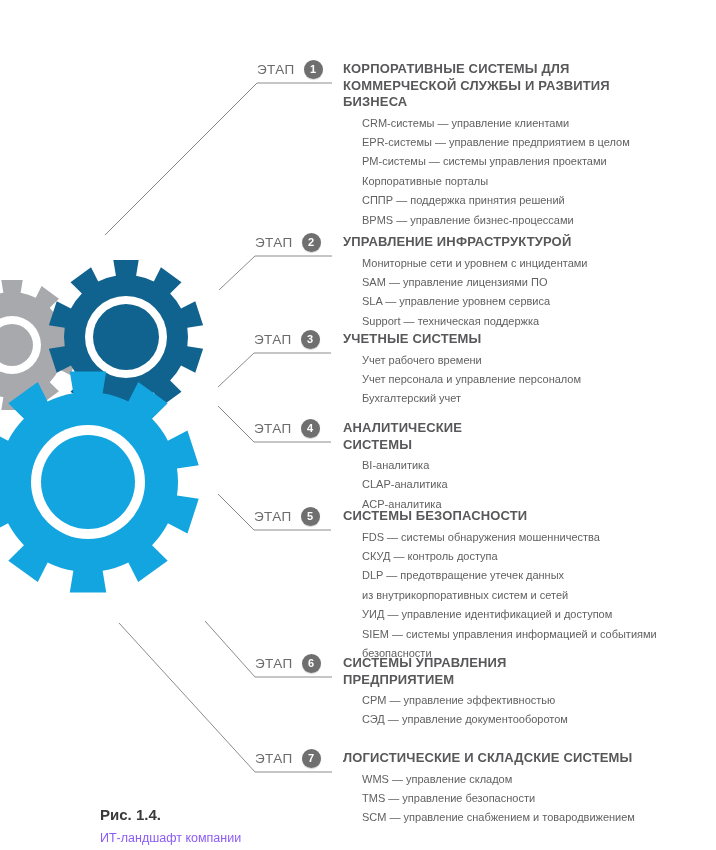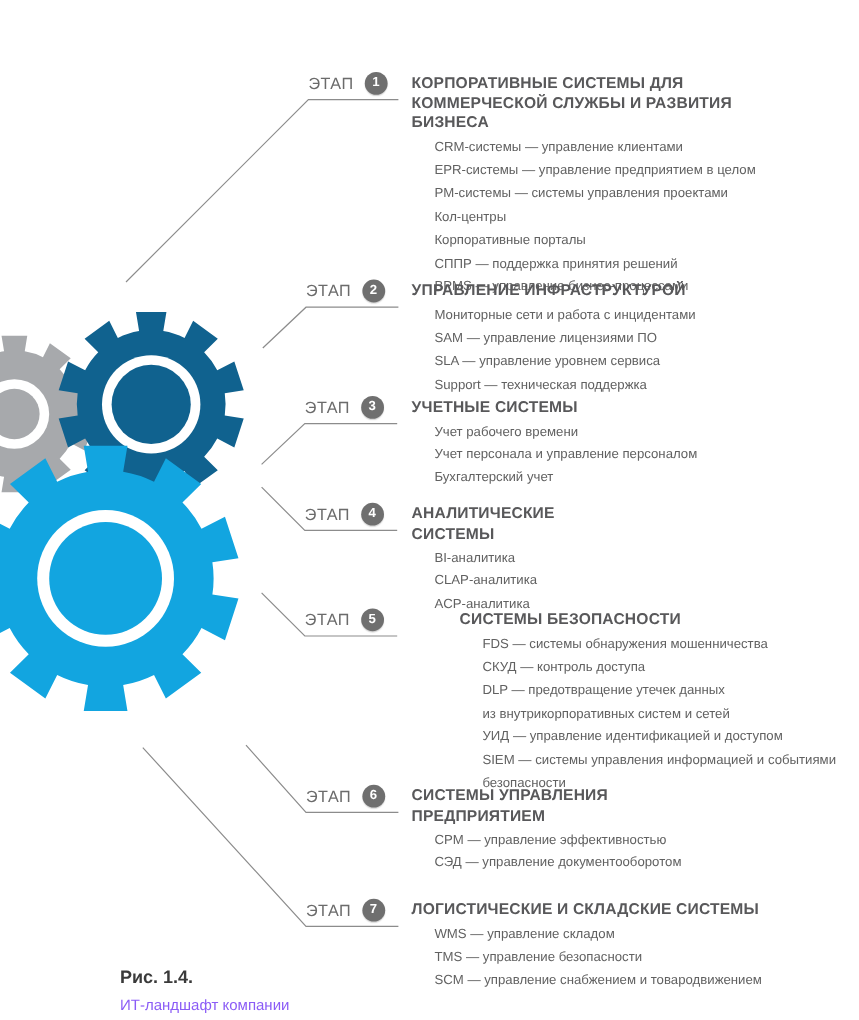--- a/index.html
+++ b/index.html
@@ -169,37 +169,36 @@
       <span class="stage-tag-word">ЭТАП</span>
       <span class="stage-badge">1</span>
     </div>
     <div class="stage-body" style="top:61px;">
       <div class="stage-title">КОРПОРАТИВНЫЕ СИСТЕМЫ ДЛЯ
 КОММЕРЧЕСКОЙ СЛУЖБЫ И РАЗВИТИЯ БИЗНЕСА</div>
       <ul class="stage-items">
           <li>CRM-системы — управление клиентами</li>
           <li>EPR-системы — управление предприятием в целом</li>
           <li>PM-системы — системы управления проектами</li>
-          <li>Кол-центры</li>
           <li>Корпоративные порталы</li>
           <li>СППР — поддержка принятия решений</li>
           <li>BPMS — управление бизнес-процессами</li>
         </ul>
     </div>
   </div>
 
   <div class="stage">
     <div class="stage-tag" style="left:255px; top:233px;">
       <span class="stage-tag-word">ЭТАП</span>
       <span class="stage-badge">2</span>
     </div>
     <div class="stage-body" style="top:234px;">
       <div class="stage-title">УПРАВЛЕНИЕ ИНФРАСТРУКТУРОЙ</div>
       <ul class="stage-items">
-          <li>Мониторные сети и работа с инцидентами</li>
+          <li>Мониторные сети и уровнем с инцидентами</li>
           <li>SAM — управление лицензиями ПО</li>
           <li>SLA — управление уровнем сервиса</li>
           <li>Support — техническая поддержка</li>
         </ul>
     </div>
   </div>
 
   <div class="stage">
     <div class="stage-tag" style="left:254px; top:330px;">
       <span class="stage-tag-word">ЭТАП</span>
@@ -228,21 +227,21 @@
           <li>ACP-аналитика</li>
         </ul>
     </div>
   </div>
 
   <div class="stage">
     <div class="stage-tag" style="left:254px; top:507px;">
       <span class="stage-tag-word">ЭТАП</span>
       <span class="stage-badge">5</span>
     </div>
-    <div class="stage-body" style="top:508px;margin-left:40px;">
+    <div class="stage-body" style="top:508px;">
       <div class="stage-title">СИСТЕМЫ БЕЗОПАСНОСТИ</div>
       <ul class="stage-items">
           <li>FDS — системы обнаружения мошенничества</li>
           <li>СКУД — контроль доступа</li>
           <li>DLP — предотвращение утечек данных</li>
           <li>из внутрикорпоративных систем и сетей</li>
           <li>УИД — управление идентификацией и доступом</li>
           <li>SIEM — системы управления информацией и событиями</li>
           <li>безопасности</li>
         </ul>

